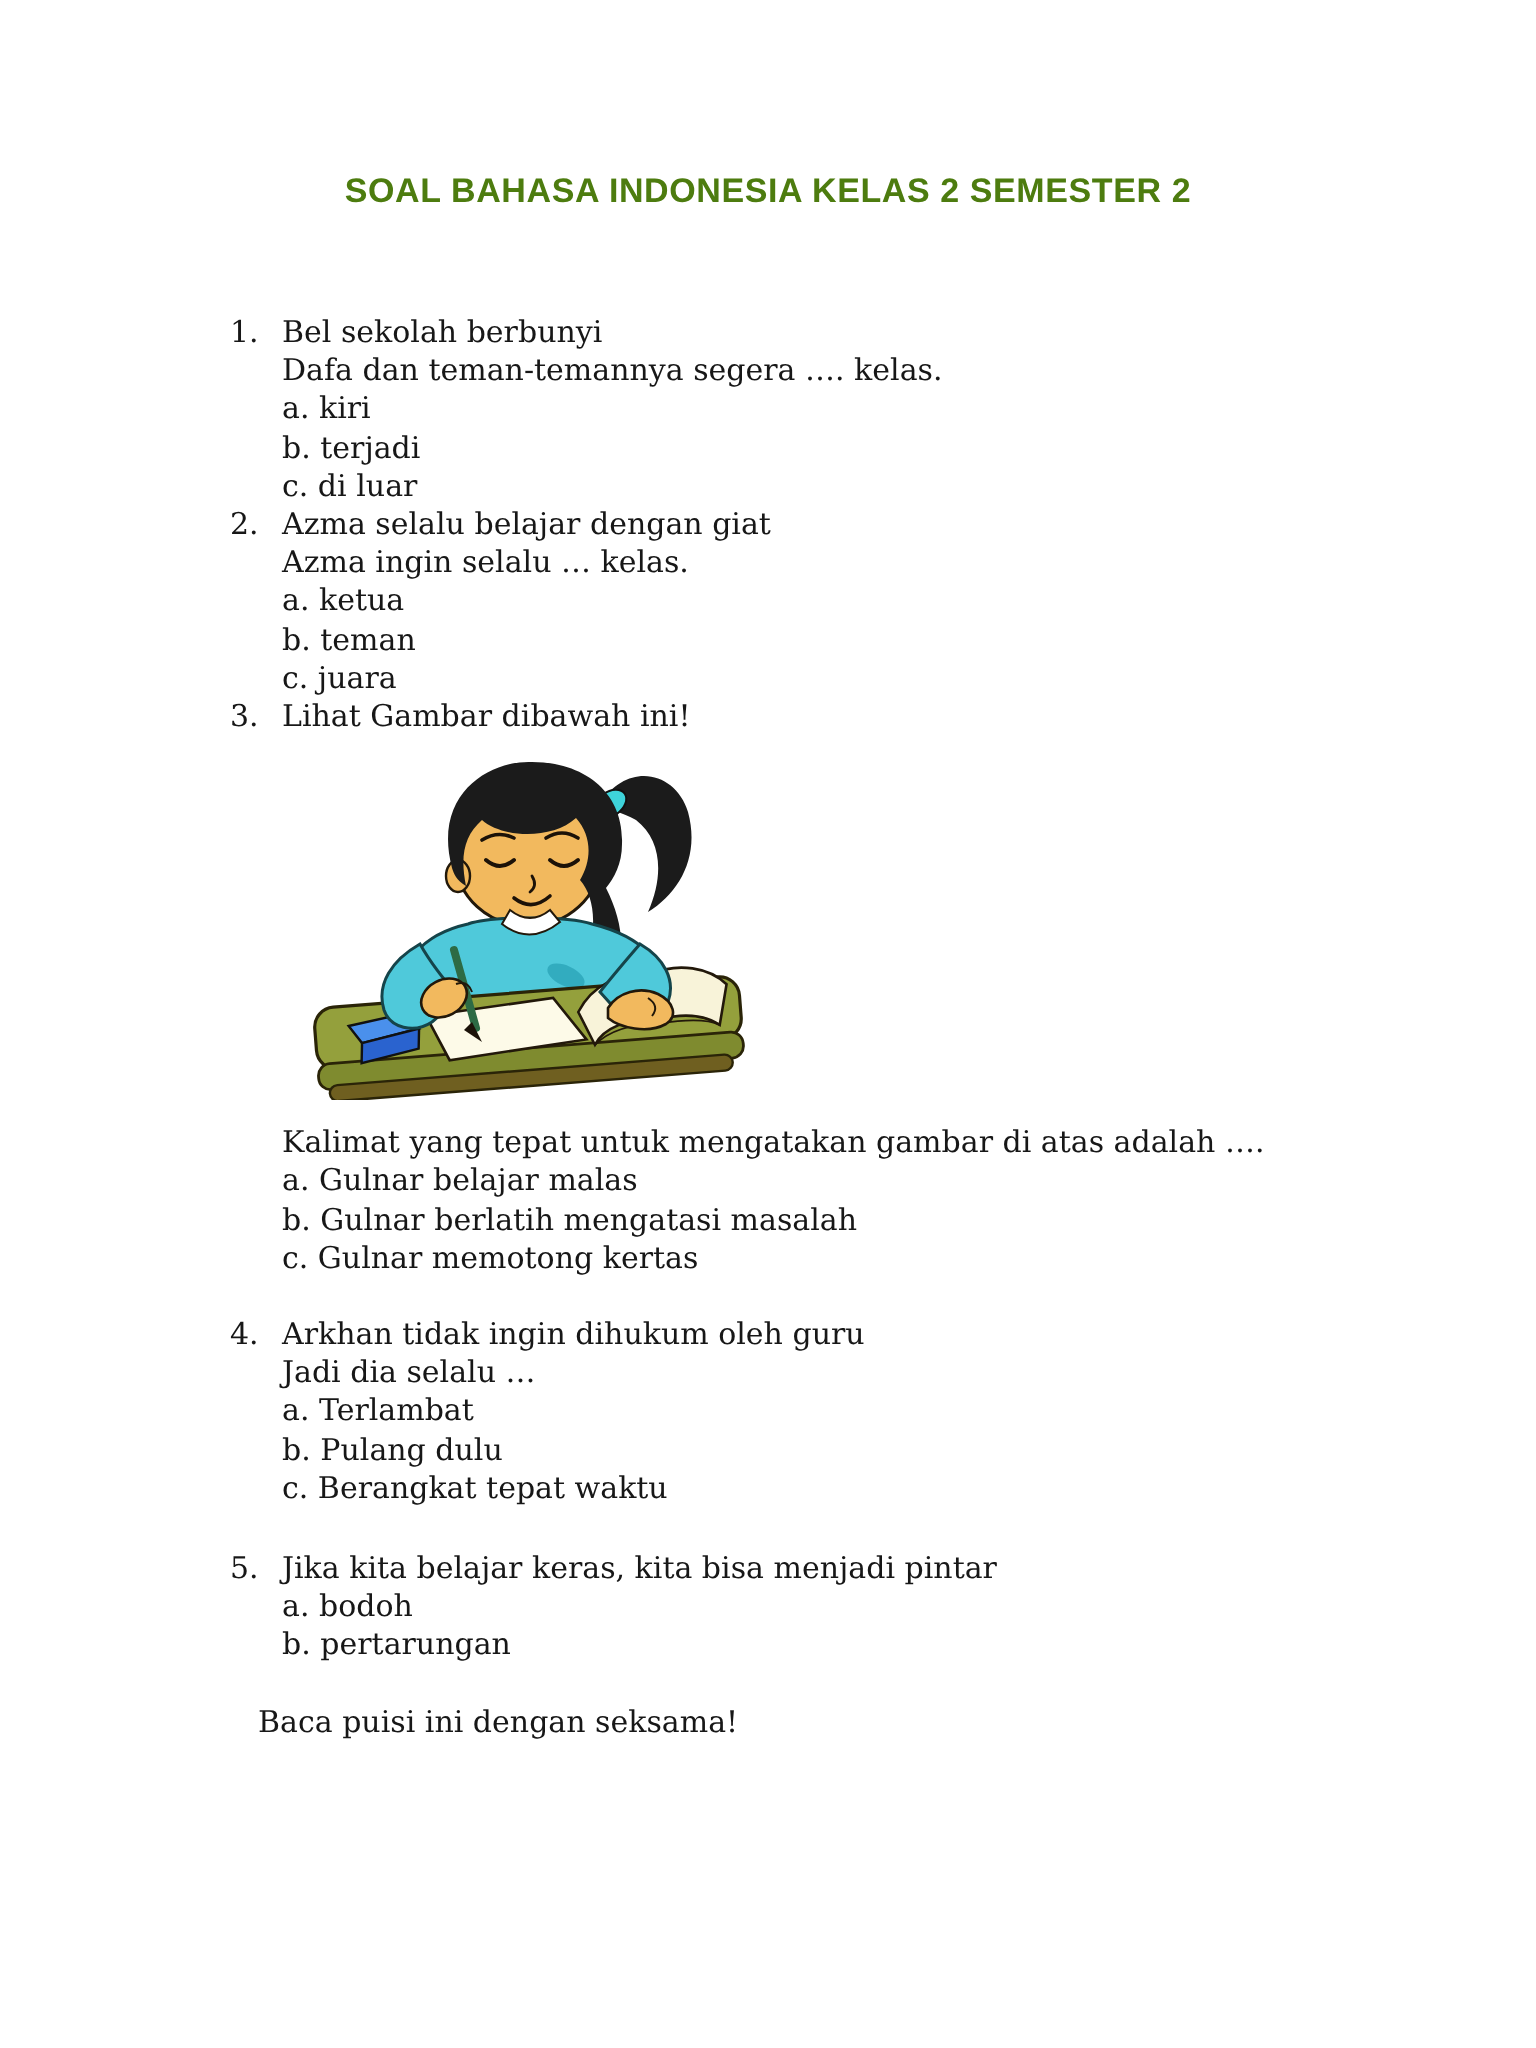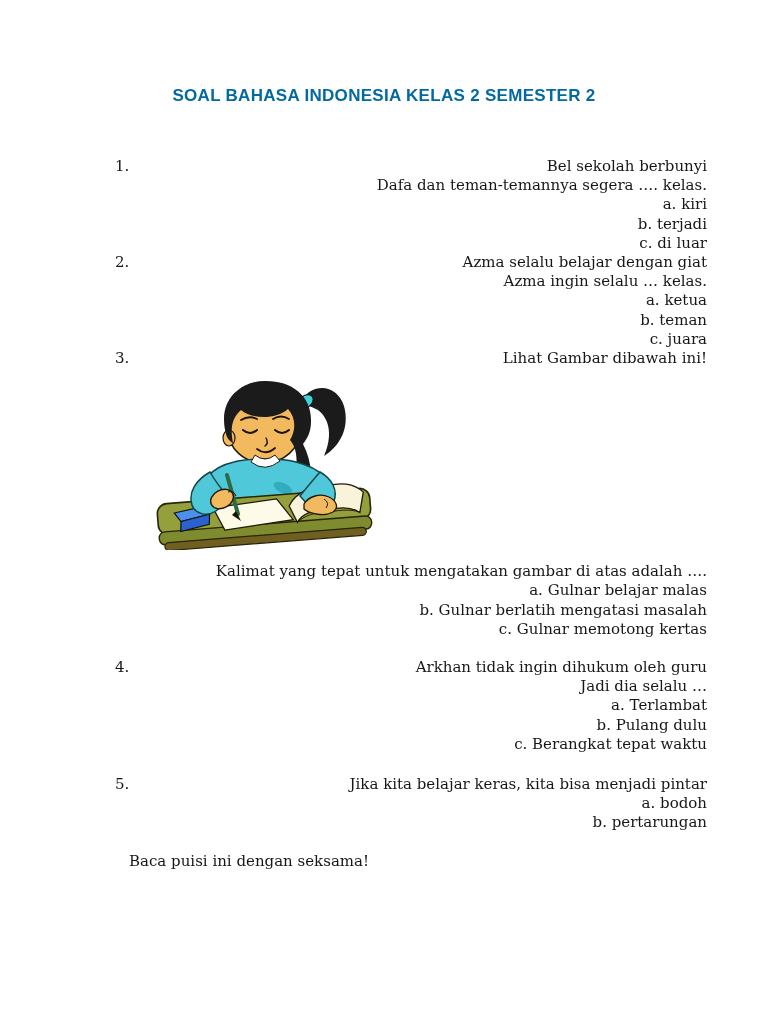--- a/index.html
+++ b/index.html
@@ -4,30 +4,30 @@
 <style>
   html,body{margin:0;padding:0;background:#ffffff;}
   .page{
     position:relative;width:768px;height:1024px;background:#ffffff;
     overflow:hidden;color:#151515;
   }
   .title{
     position:absolute;top:86px;left:0;right:0;margin:0;
     text-align:center;
     font-family:"Liberation Sans",sans-serif;
-    font-weight:bold;font-size:17px;letter-spacing:.3px;color:#0369a1;
+    font-weight:bold;font-size:17px;letter-spacing:.3px;color:#4d7c0f;
   }
   .content{
     position:absolute;left:115px;top:157px;width:592px;
     font-family:"DejaVu Serif",serif;font-size:15px;line-height:19.2px;
     color:#171717;
   }
   .question{display:flex;}
   .qnum{width:26px;flex:0 0 26px;}
-  .qbody{flex:1;text-align:right;}
+  .qbody{flex:1;}
   .gap-before{margin-top:19px;}
   .gap-before-lg{margin-top:21px;}
   .footer-line{margin-left:14px;margin-top:19px;}
   .illustration{display:block;margin:10px 0 12px 13px;}
 </style>
 </head>
 <body>
 
 <div class="page">
 

